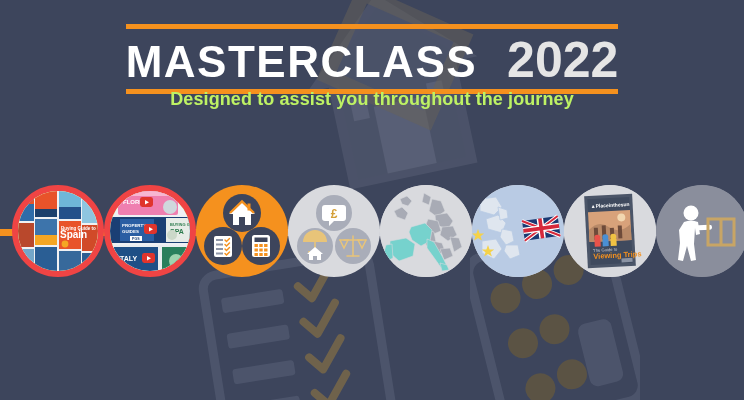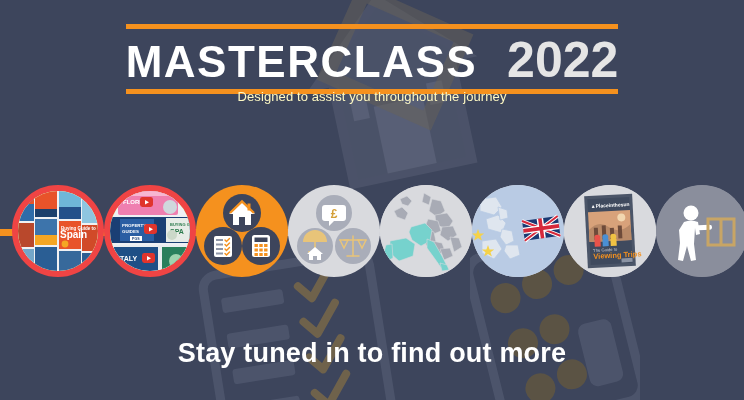--- a/index.html
+++ b/index.html
@@ -20,21 +20,21 @@
   
   .title-block { position:absolute; left:0; right:0; top:24px; text-align:center; }
   .rule { width:492px; height:5px; background:#f5911e; margin:0 auto; }
   .rule.top { margin-bottom:4px; }
   .rule.bottom { margin-top:3px; }
   .title-row { display:flex; justify-content:center; align-items:baseline; gap:30px; padding:2px 0 1px; }
   .t-master { color:#ffffff; font-size:44px; font-weight:bold; letter-spacing:1.5px; line-height:1; }
   .t-year { color:#e5e5e5; font-size:50px; font-weight:bold; letter-spacing:0px; line-height:1; }
 
   .subtitle { position:absolute; left:0; right:0; top:88px; text-align:center;
-    color:#fef9c3; font-size:13px; font-weight:normal; line-height:1.33; letter-spacing:.1px; }
+    color:#bef264; font-size:18px; font-weight:bold; line-height:1.33; letter-spacing:.1px; }
 
   .footer-text { position:absolute; left:0; right:0; top:338px; text-align:center;
     color:#ffffff; font-size:27px; font-weight:bold; letter-spacing:.2px; }
 
   
   .timeline { position:absolute; left:0; top:185px; width:744px; height:96px; }
   .connector { position:absolute; top:44px; height:7px; }
   .circle { position:absolute; top:0; width:92px; height:92px; border-radius:50%; overflow:hidden; }
   .ring-orange { border:6px solid #ef4444; background:#bef264; }
   .solid-orange { background:#f5911e; }
@@ -351,15 +351,14 @@
         </g>
         <g fill="none" stroke="#c8a565" stroke-width="3">
           <rect x="52" y="34" width="26" height="26"></rect>
           <line x1="65" y1="34" x2="65" y2="60"></line>
         </g>
       </svg>
     </div>
 
   </div>
 
-  <div class="footer-text">Stay tuned in to find out more</div>
 
 </div>
 
 </body></html>

